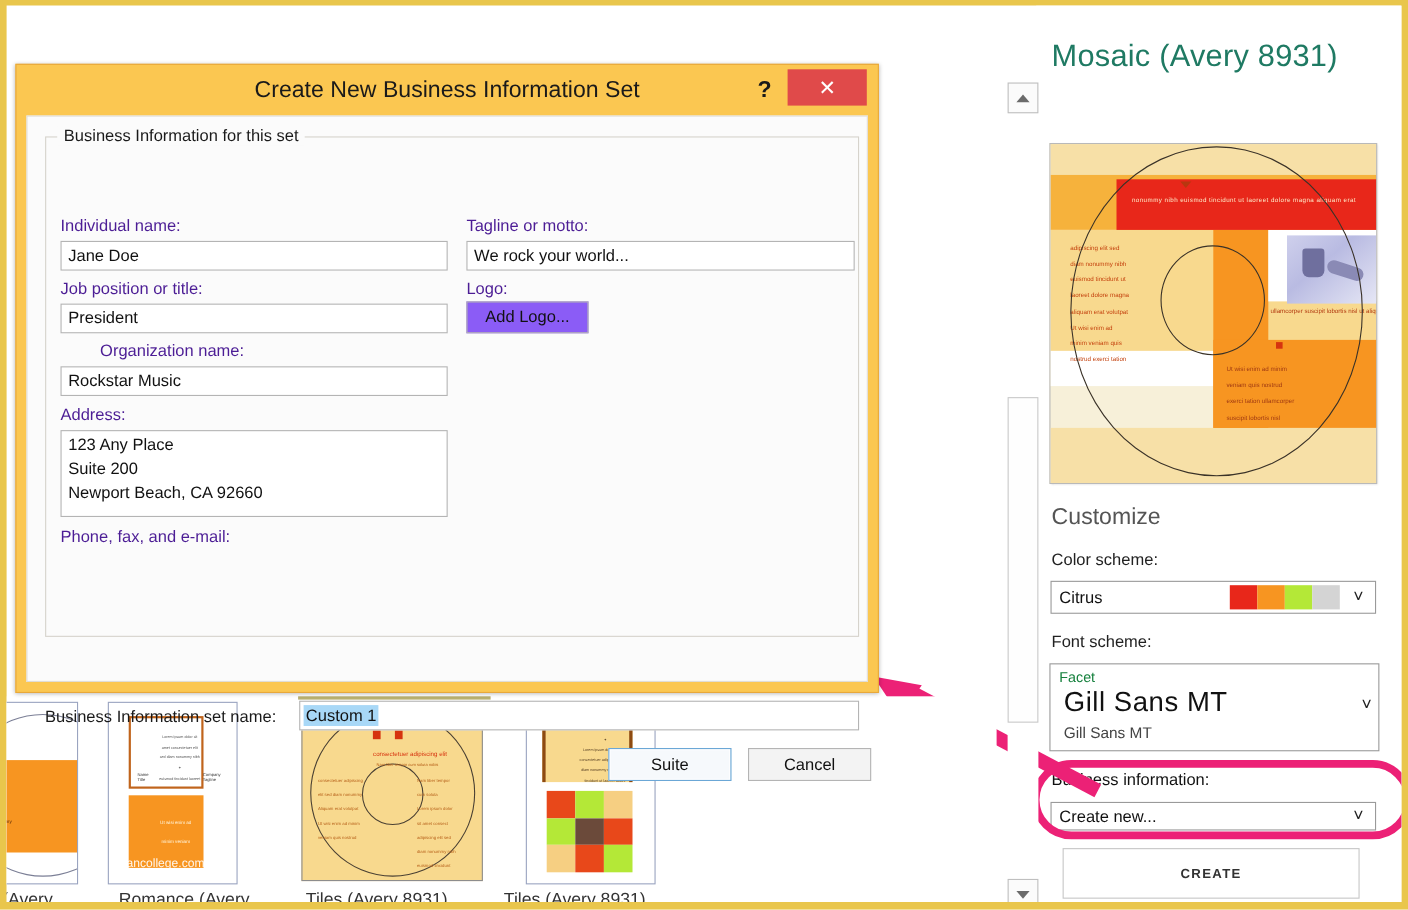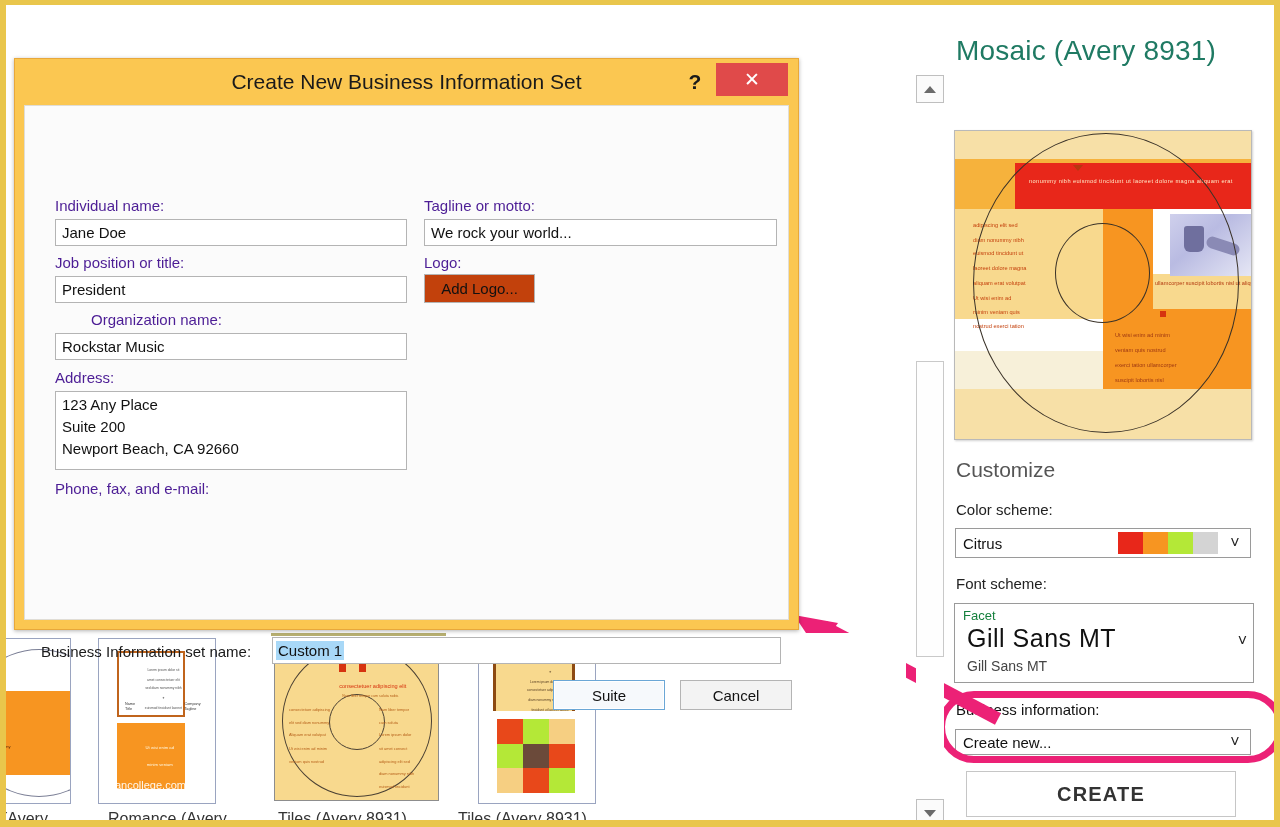--- a/index.html
+++ b/index.html
@@ -95,21 +95,21 @@
   #font-small { position: absolute; left: 12px; top: 54px; font-size: 14px; color: #444; }
   #font-caret { position: absolute; right: 6px; top: 28px; font-size: 16px; color: #222; }
 
   #bizinfo-label { position: absolute; left: 14px; top: 696px; font-size: 15px; color: #111; }
   #bizinfo-combo { position: absolute; left: 13px; top: 724px; width: 296px; height: 26px; }
 
   #create-btn {
     position: absolute; left: 24px; top: 766px; width: 270px; height: 46px;
     border: 1px solid #c6c6c6; background: #ffffff;
     display: flex; align-items: center; justify-content: center;
-    font-size: 20px; font-weight: bold; color: #333; letter-spacing: 1.2px;
+    font-size: 12px; font-weight: bold; color: #333; letter-spacing: 1.2px;
   }
 
   
   #pink-oval {
     position: absolute; left: 932px; top: 686px; width: 346px; height: 72px;
     border: 7px solid #ec2176; border-radius: 40px;
     pointer-events: none;
   }
   #pink-arrow { position: absolute; left: 770px; top: 596px; width: 230px; height: 130px; pointer-events:none; }
 
@@ -205,21 +205,21 @@
     position: absolute; left: 10px; top: -10px; background: #fbfbfb;
     padding: 0 6px; font-size: 15px; color: #1a1a1a;
   }
   .lbl { position: absolute; font-size: 15px; color: #4c1d95; }
   .inp {
     position: absolute; border: 1px solid #b4b4b4; background: #fff;
     font-size: 15px; color: #111; padding: 2px 6px; line-height: 22px;
     white-space: pre; overflow: hidden;
   }
   .btn {
-    position: absolute; border: 1px solid #b4b4b4; background: #c2410c;
+    position: absolute; border: 1px solid #b4b4b4; background: #8b5cf6;
     font-size: 15px; color: #111;
     display: flex; align-items: center; justify-content: center;
   }
   #setname-label { position: absolute; left: 16px; top: 537px; font-size: 15px; color: #1a1a1a; }
   #setname-input {
     position: absolute; left: 247px; top: 531px; width: 509px; height: 27px;
     border: 1px solid #b4b4b4; background: #fff; display: flex; align-items: center; padding-left: 3px;
   }
   #setname-value { background: #a8d8f7; color: #111; font-size: 15px; padding: 1px 2px; }
   #btn-save {
@@ -372,20 +372,23 @@
   </div>
 
   <div id="dialog">
     <div id="dlg-title">
       <span id="dlg-title-text">Create New Business Information Set</span>
     </div>
     <div id="dlg-help">?</div>
     <div id="dlg-close">✕</div>
 
     <div id="dlg-body">
+      <div id="group">
+        <span id="group-legend">Business Information for this set</span>
+      </div>
 
       <div class="lbl" style="left:30px; top:91px;">Individual name:</div>
       <div class="inp" style="left:30px; top:113px; width:352px; height:27px;">Jane Doe</div>
 
       <div class="lbl" style="left:30px; top:148px;">Job position or title:</div>
       <div class="inp" style="left:30px; top:170px; width:352px; height:27px;">President</div>
 
       <div class="lbl" style="left:30px; top:205px;margin-left:36px;">Organization name:</div>
       <div class="inp" style="left:30px; top:227px; width:352px; height:27px;">Rockstar Music</div>
 

